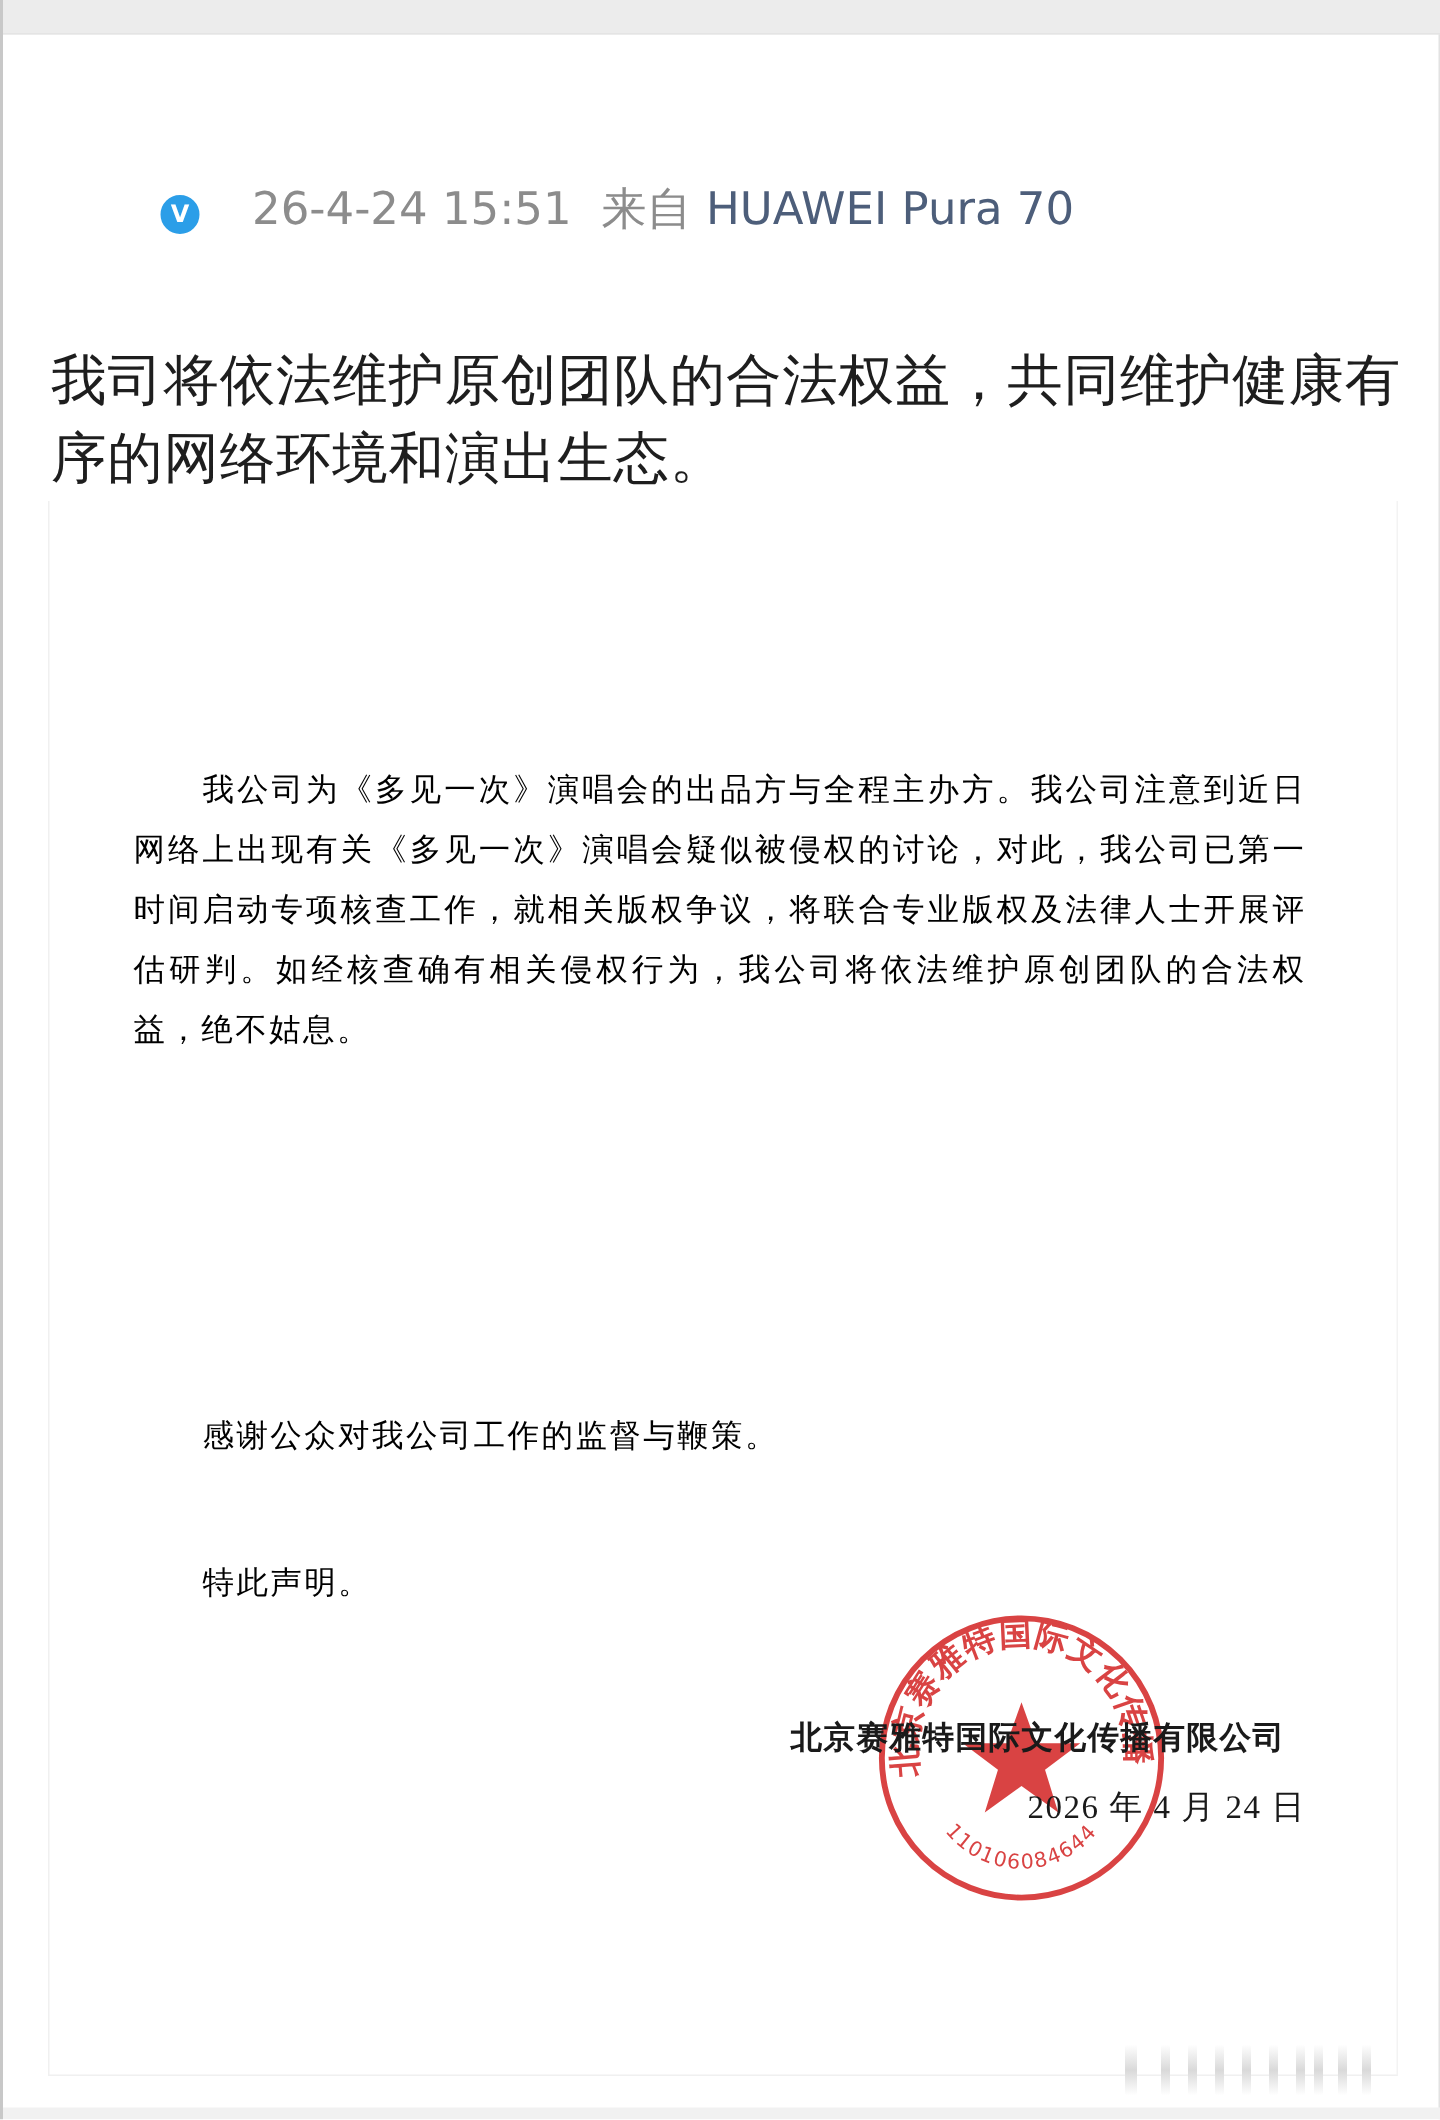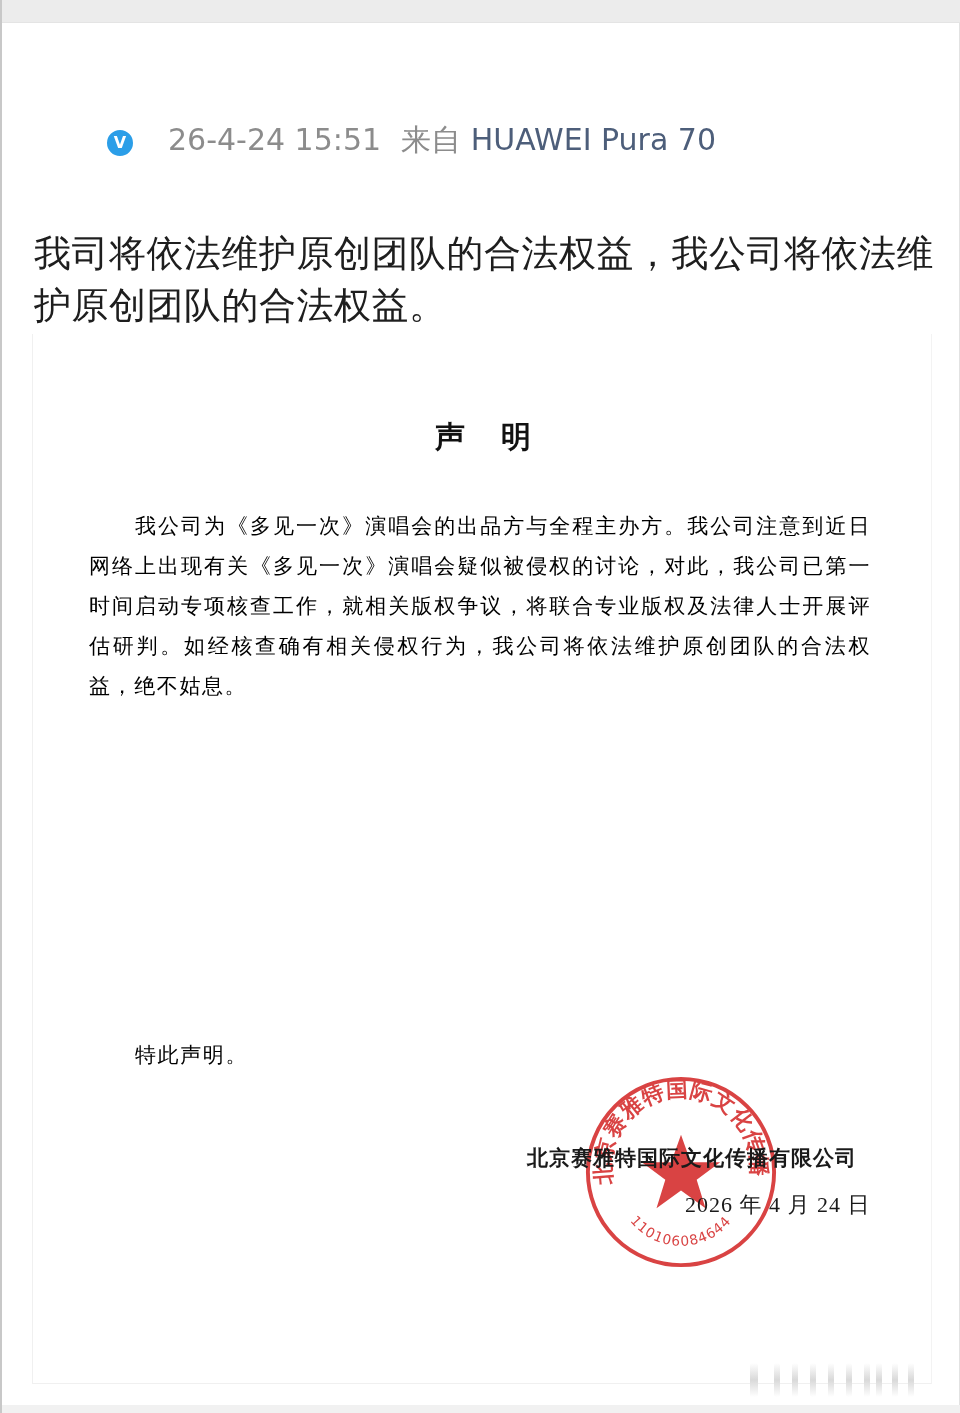--- a/index.html
+++ b/index.html
@@ -40,25 +40,25 @@
   <div class="top-strip"></div>
 
   <div class="verified-badge">V</div>
 
 
   <div class="meta-line">
     <span>26-4-24 15:51</span><span class="sep"></span><span>来自</span>
     <span class="device">HUAWEI Pura 70</span>
   </div>
 
-  <div class="post-text">我司将依法维护原创团队的合法权益，我公司将依法维护原创团队的合法权益。</div>
+  <div class="post-text">我司将依法维护原创团队的合法权益，共同维护健康有序的网络环境和演出生态。</div>
 
   <div class="doc">
-    <div class="doc-title">声明</div>
     <div class="doc-para p1">我公司为《多见一次》演唱会的出品方与全程主办方。我公司注意到近日网络上出现有关《多见一次》演唱会疑似被侵权的讨论，对此，我公司已第一时间启动专项核查工作，就相关版权争议，将联合专业版权及法律人士开展评估研判。如经核查确有相关侵权行为，我公司将依法维护原创团队的合法权益，绝不姑息。</div>
+    <div class="doc-para p3">感谢公众对我公司工作的监督与鞭策。</div>
     <div class="doc-para p4">特此声明。</div>
 
     <svg class="seal" viewBox="0 0 200 200">
       <defs>
         <path id="sealArc" d="M 30 112 A 72 72 0 1 1 170 112"></path>
         <path id="sealArcBottom" d="M 48 150 A 66 66 0 0 0 152 150"></path>
       </defs>
       <circle cx="100" cy="100" r="95" fill="none" stroke="#d42a2a" stroke-width="4"></circle>
       <text font-size="22" fill="#d42a2a" font-family="DejaVu Serif, serif" font-weight="bold" letter-spacing="1">
         <textPath href="#sealArc">北京赛雅特国际文化传播有限公司</textPath>

